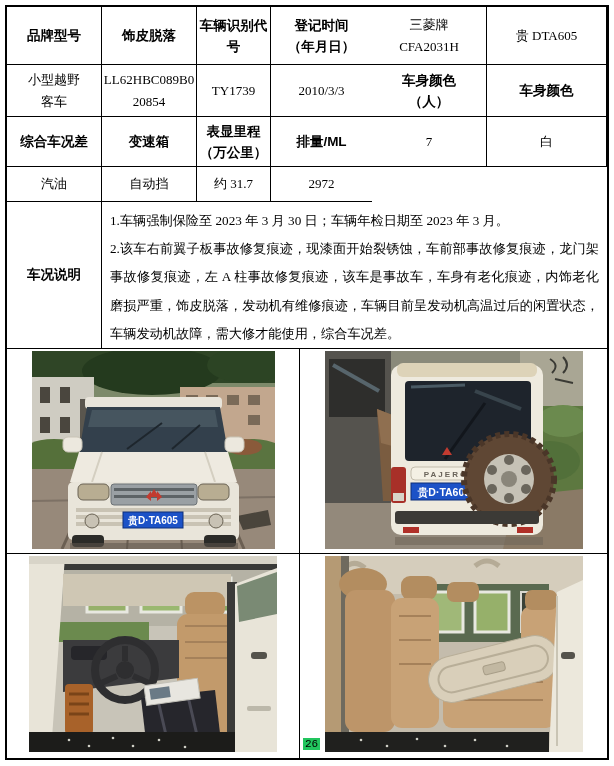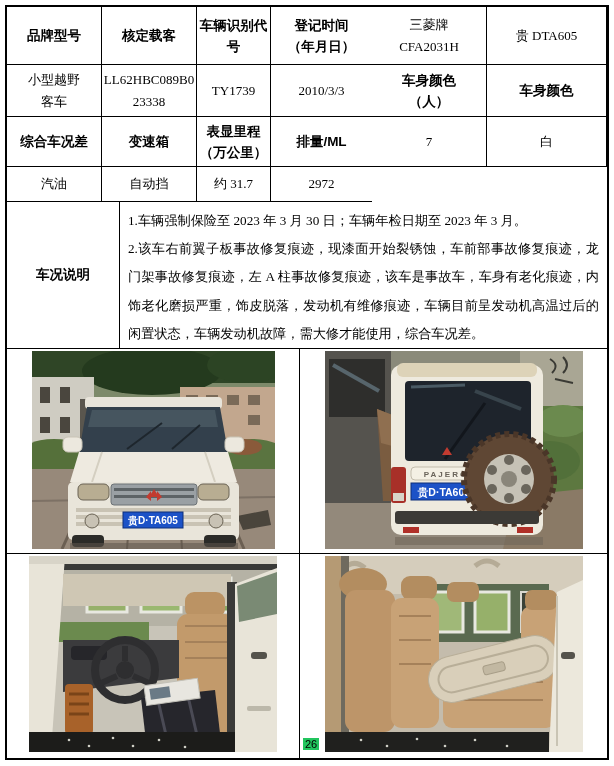--- a/index.html
+++ b/index.html
@@ -24,21 +24,21 @@
     display:flex;align-items:center;justify-content:center;
     text-align:center;white-space:pre-line;
     padding:1px 2px;overflow:hidden;
   }
   .cell.lastcol{border-right:none;}
   .hdr{font-weight:bold;font-size:13.5px;line-height:21px;}
   .val{font-family:"Liberation Serif","DejaVu Serif",serif;font-size:13px;line-height:22px;}
   
   .cond-row{display:flex;height:147px;box-sizing:border-box;border-bottom:1px solid #000;}
   .cond-label{
-    width:113px;box-sizing:border-box;border-right:1px solid #000;
+    width:95px;box-sizing:border-box;border-right:1px solid #000;
     display:flex;align-items:center;justify-content:center;
     font-weight:bold;font-size:13.5px;
   }
   .cond-text{
     flex:1;box-sizing:border-box;padding:5px 8px 0 8px;
     font-family:"Liberation Serif","DejaVu Serif",serif;
     font-size:13.2px;line-height:28.2px;
     white-space:pre-line;text-align:justify;overflow:hidden;
   }
   
@@ -49,45 +49,45 @@
   }
   .photo-cell{
     box-sizing:border-box;overflow:hidden;
     display:flex;align-items:flex-start;justify-content:center;
     padding-top:2px;background:#fff;
   }
   .photo-cell.c1{border-right:1px solid #000;}
   .photo-cell.r1{border-bottom:1px solid #000;}
   .page-num{
     position:absolute;left:303px;top:738px;
-    font-size:11px;font-family:Liberation Sans, sans-serif;
+    font-size:11px;font-family:Liberation Mono, monospace;
     background:#22c55e;padding:0 2px;z-index:5;
   }
   svg{display:block;}
   svg text{font-family:"Liberation Sans","DejaVu Sans",sans-serif;}
 </style>
 </head>
 <body>
 
 <div class="sheet">
 
   <div class="spec-grid">
     <div class="cell hdr">品牌型号</div>
-    <div class="cell hdr">核定载客</div>
+    <div class="cell hdr">饰皮脱落</div>
     <div class="cell hdr">车辆识别代号</div>
     <div class="cell hdr lastcol">登记时间
 （年月日）</div>
 
     <div class="cell val">三菱牌
 CFA2031H</div>
     <div class="cell val">贵 DTA605</div>
     <div class="cell val">小型越野
 客车</div>
     <div class="cell val">LL62HBC089B0
-23338</div>
+20854</div>
     <div class="cell val">TY1739</div>
     <div class="cell val lastcol">2010/3/3</div>
 
     <div class="cell hdr">车身颜色
 （人）</div>
     <div class="cell hdr">车身颜色</div>
     <div class="cell hdr">综合车况差</div>
     <div class="cell hdr">变速箱</div>
     <div class="cell hdr">表显里程
 （万公里）</div>

